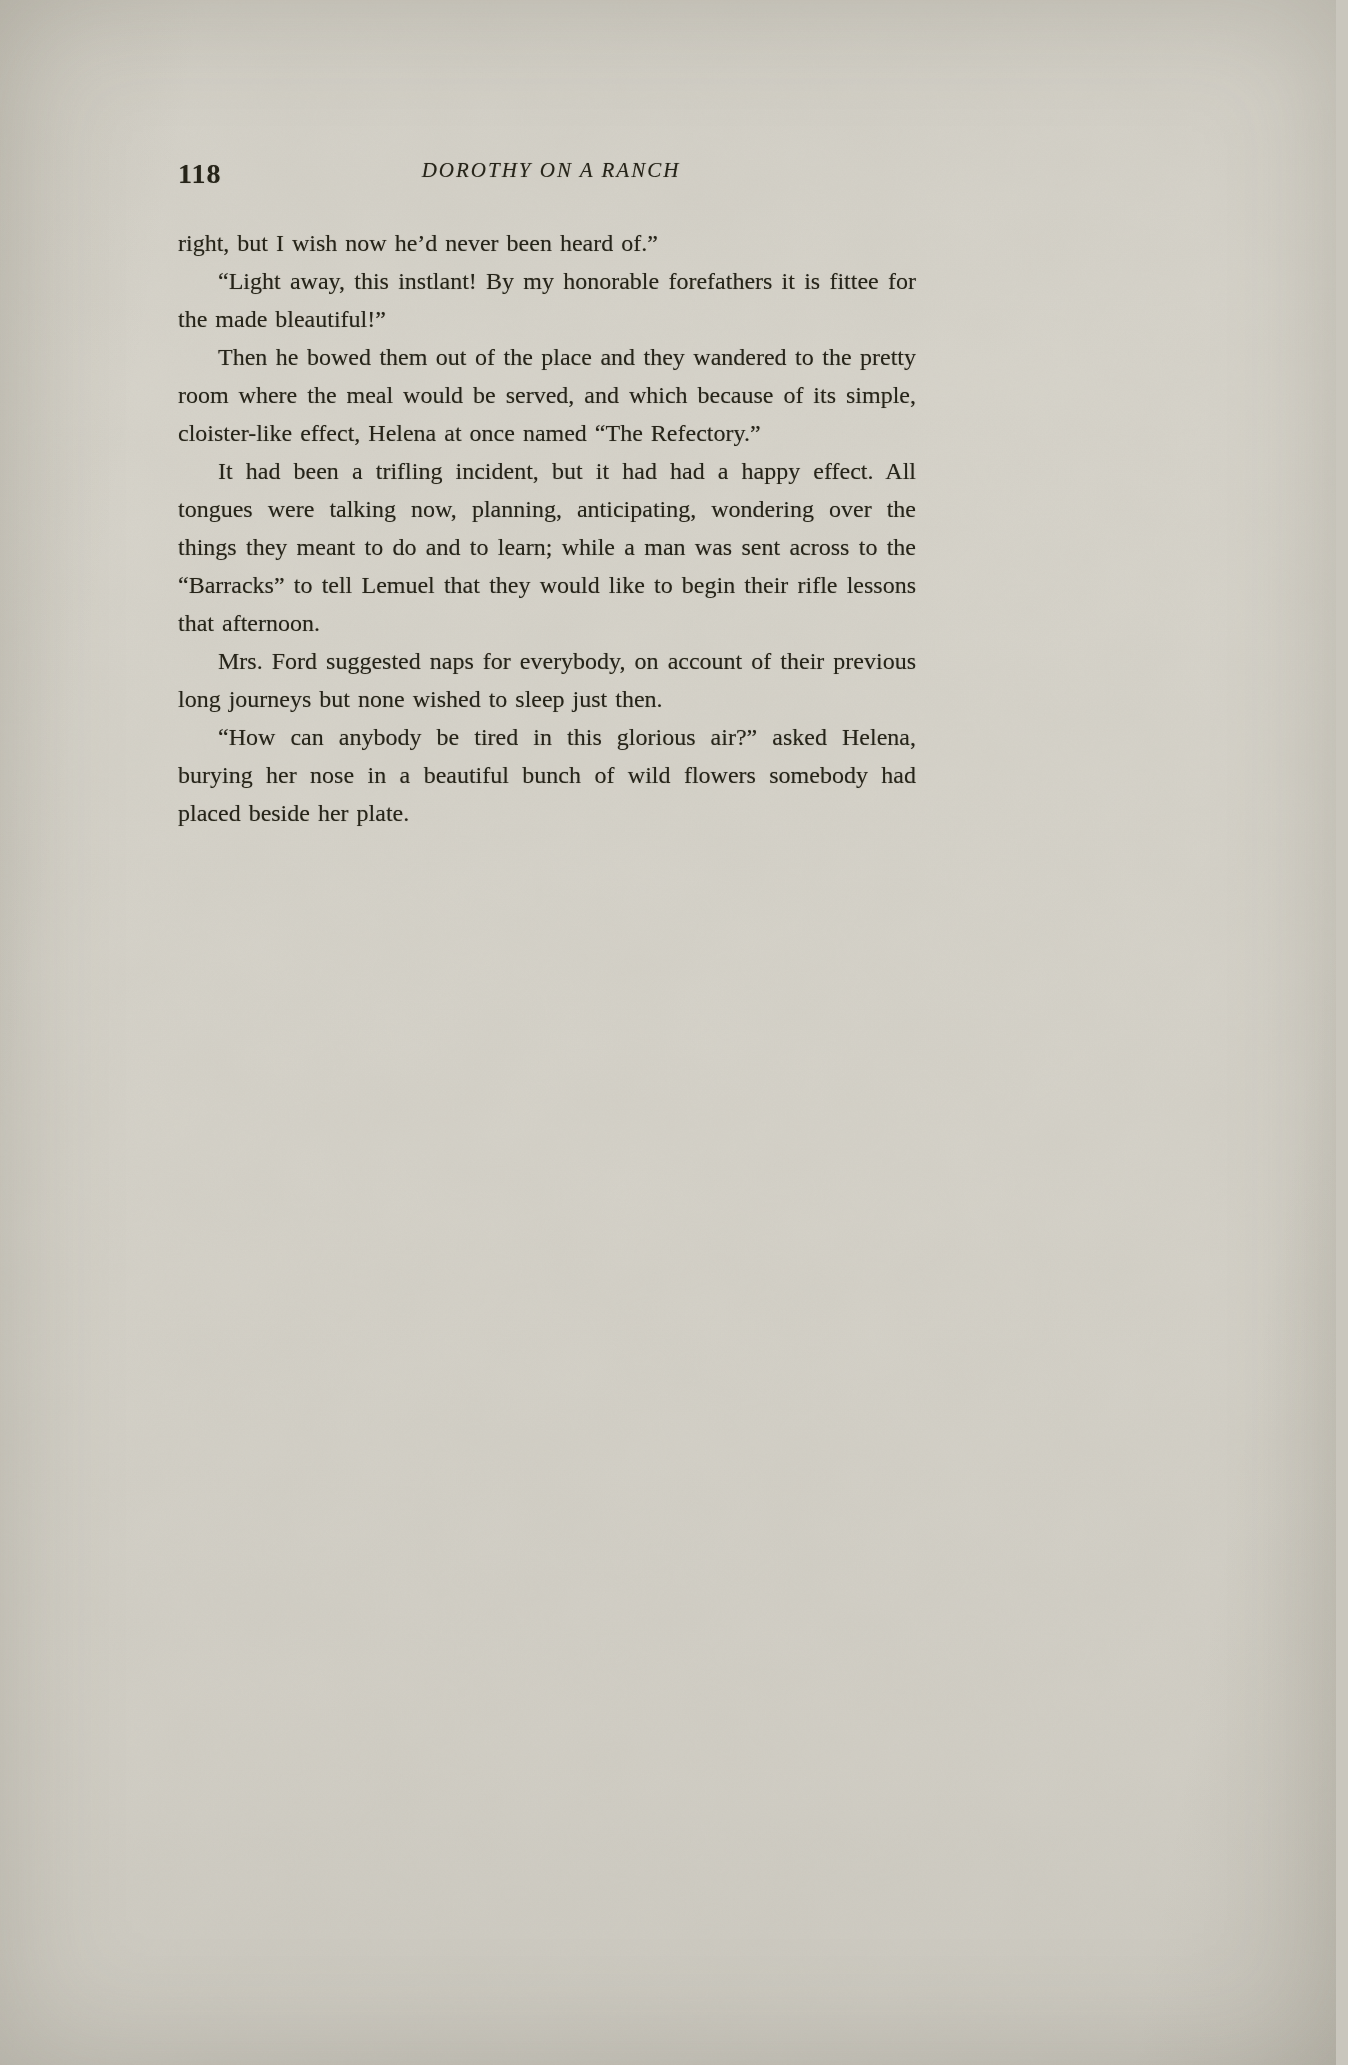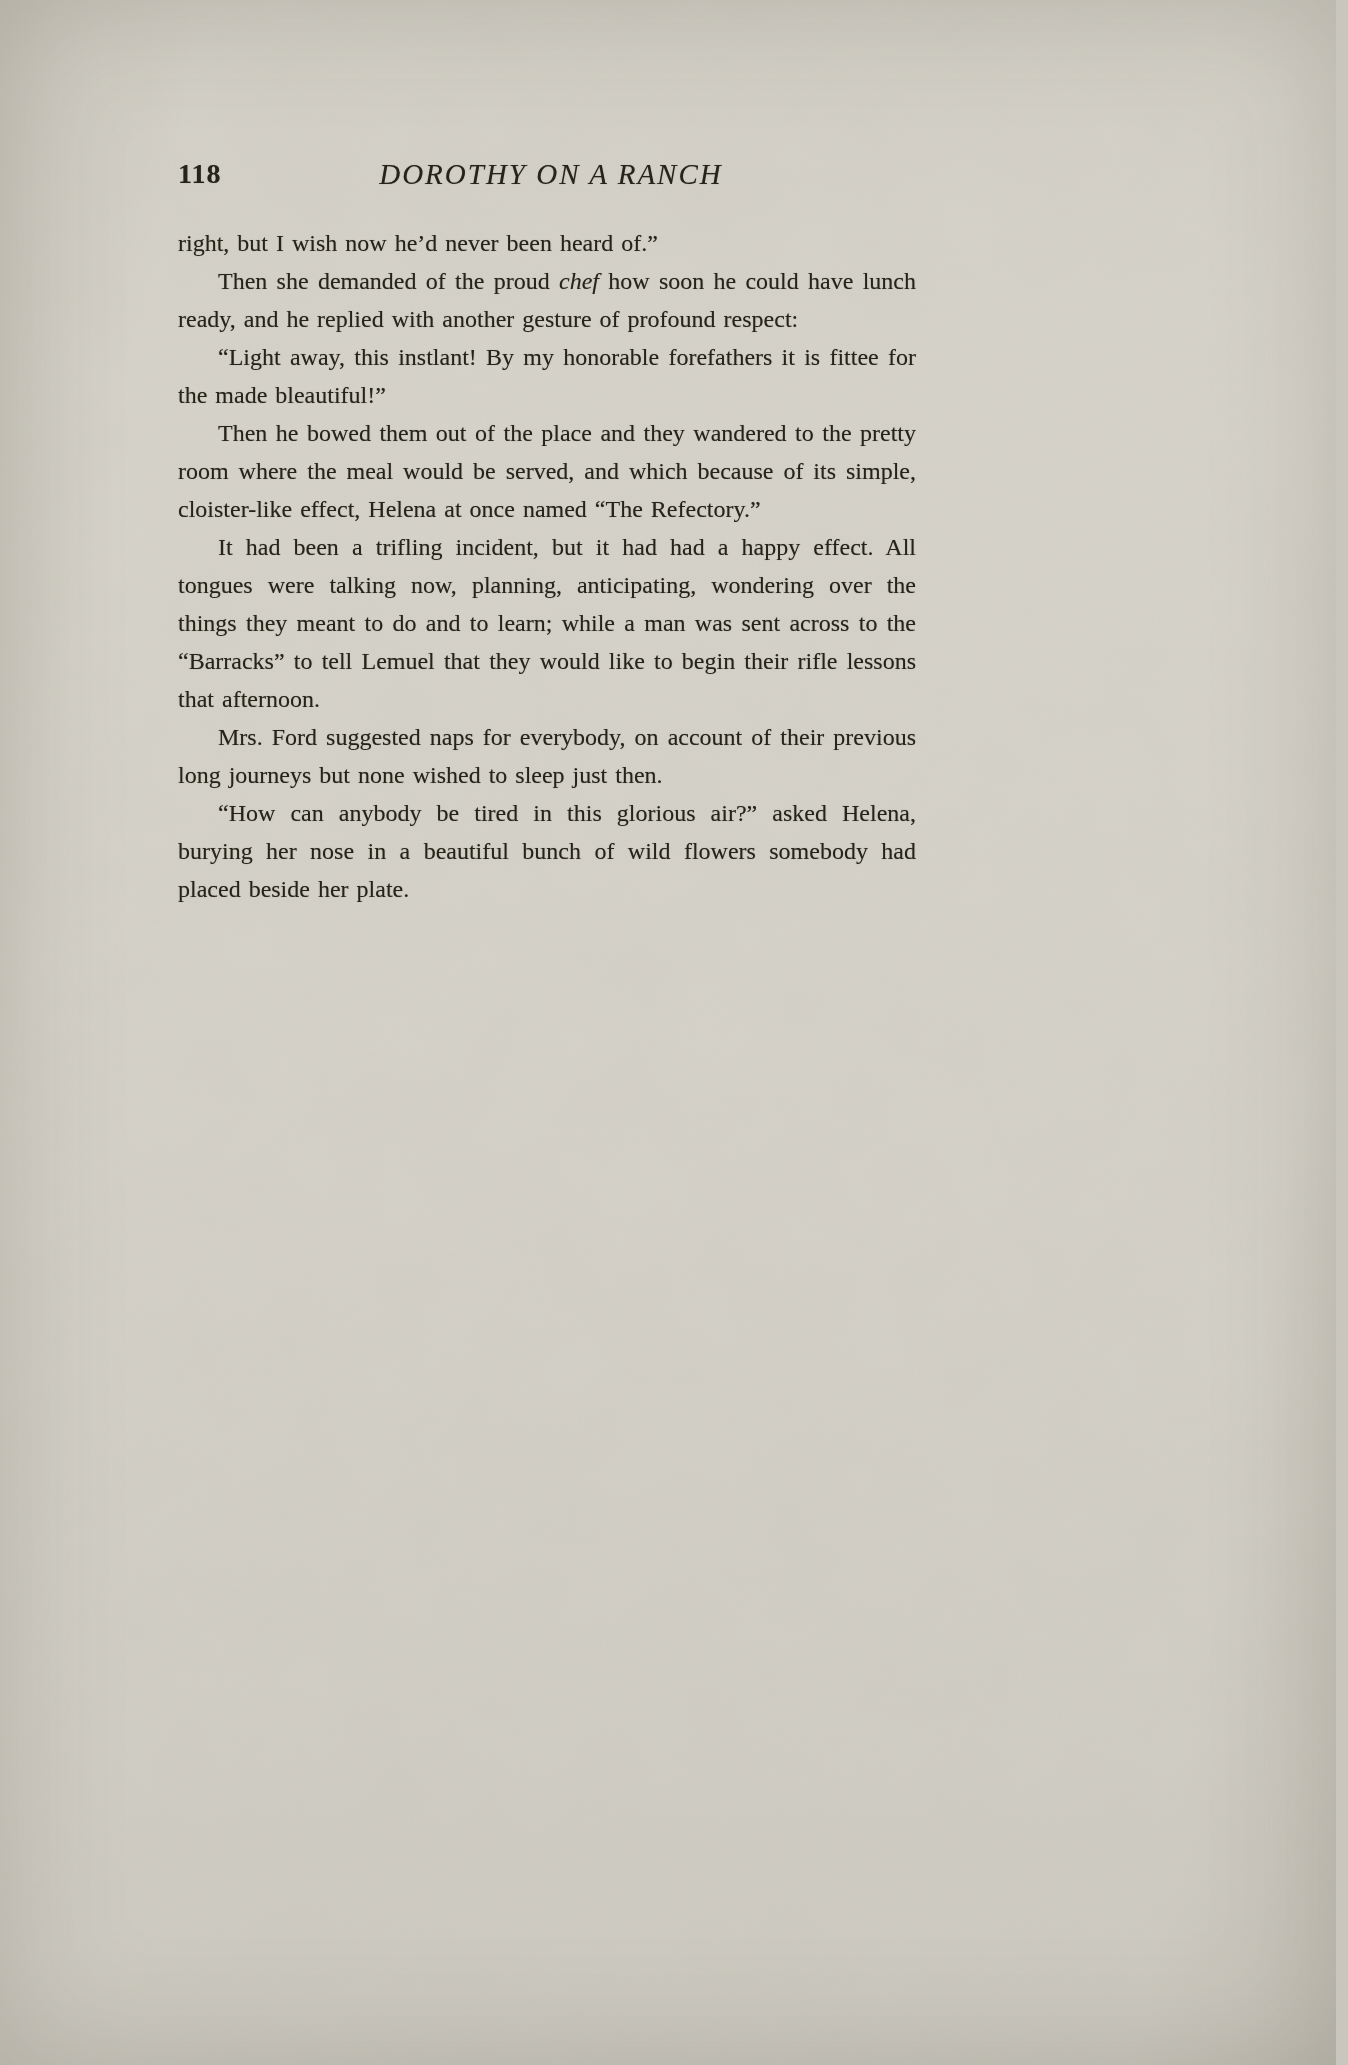--- a/index.html
+++ b/index.html
@@ -56,21 +56,21 @@
     letter-spacing: 1px;
   }
 
   .running-title {
     position: absolute;
     left: 8px;
     right: 0;
     top: 0;
     text-align: center;
     font-style: italic;
-    font-size: 29px;
+    font-size: 21px;
     letter-spacing: 2px;
   }
 
   .page-body p {
     font-size: 24px;
     line-height: 38px;
     text-align: justify;
     word-spacing: 2px;
   }
 
@@ -108,21 +108,20 @@
 
   <div class="page-content">
 
     <header class="running-header">
       <span class="page-number">118</span>
       <span class="running-title">DOROTHY ON A RANCH</span>
     </header>
 
     <main class="page-body">
         <p><span>right, but I wish now he’d never been heard of.”</span></p>
-        <p class="indent"><span>Then she demanded of the proud </span><em>chef</em><span> how soon he could have lunch ready, and he replied with another gesture of profound respect:</span></p>
         <p class="indent"><span>“Light away, this instlant!  By my honorable forefathers it is fittee for the made bleautiful!”</span></p>
         <p class="indent"><span>Then he bowed them out of the place and they wandered to the pretty room where the meal would be served, and which because of its simple, cloister-like effect, Helena at once named “The Refectory.”</span></p>
         <p class="indent"><span>It had been a trifling incident, but it had had a happy effect.  All tongues were talking now, planning, anticipating, wondering over the things they meant to do and to learn; while a man was sent across to the “Barracks” to tell Lemuel that they would like to begin their rifle lessons that afternoon.</span></p>
         <p class="indent"><span>Mrs. Ford suggested naps for everybody, on account of their previous long journeys but none wished to sleep just then.</span></p>
         <p class="indent"><span>“How can anybody be tired in this glorious air?” asked Helena, burying her nose in a beautiful bunch of wild flowers somebody had placed beside her plate.</span></p>
       </main>
 
   </div>
 </div>
 

